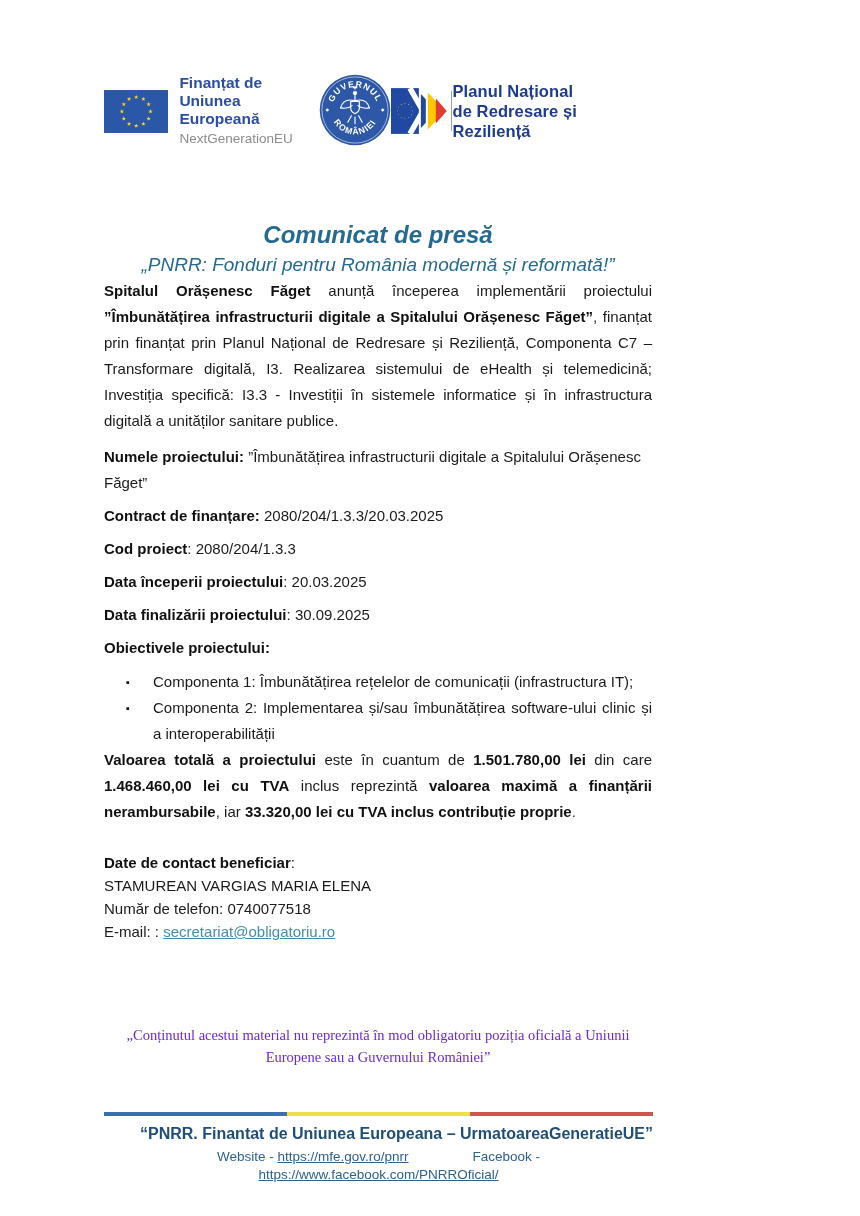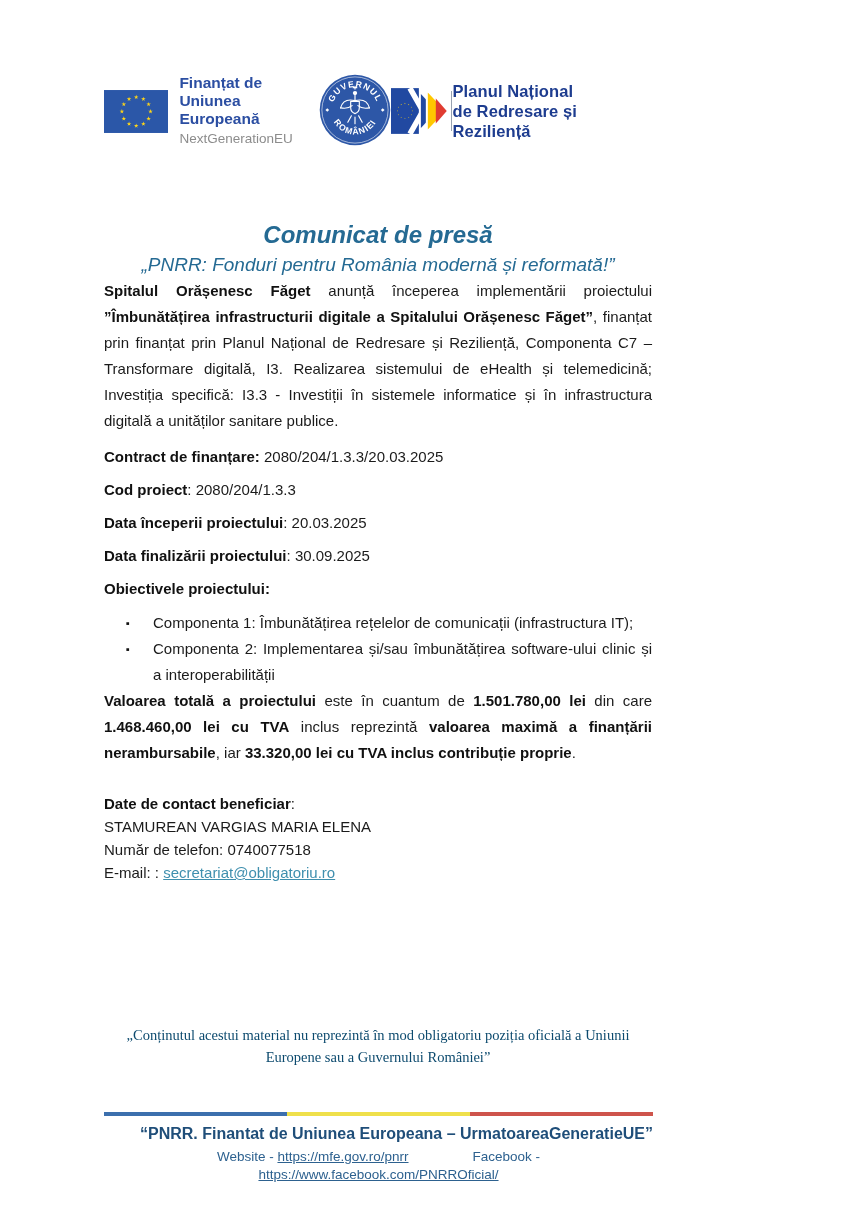--- a/index.html
+++ b/index.html
@@ -31,21 +31,21 @@
   ul.objectives{list-style:none;margin:0;padding:0 0 0 22px;}
   ul.objectives li{position:relative;padding-left:27px;text-align:justify;line-height:26px;}
   .bullet{position:absolute;left:0;top:0;font-size:11px;color:#111;}
   .value-p{margin-top:26px;}
   .contact{margin-top:26px;}
   .contact p{margin:0;line-height:23px;}
   .email-link{color:#3F8FAE;text-decoration:underline;cursor:pointer;}
   
   .disclaimer{
     position:absolute;top:1024px;left:110px;right:110px;text-align:center;
-    font-family:"Liberation Serif",serif;font-size:14.5px;line-height:22px;color:#0c4a6e;margin:0;
+    font-family:"Liberation Serif",serif;font-size:14.5px;line-height:22px;color:#6d28d9;margin:0;
   }
   .page-footer{position:absolute;top:1112px;left:104px;right:103px;}
   .tricolor{display:flex;height:3.5px;}
   .tricolor span{flex:1;}
   .t-blue{background:#3C6FAD;}
   .t-yellow{background:#EFE04B;}
   .t-red{background:#CE544C;}
   .slogan{margin:8px 0 0;text-align:right;font-weight:bold;font-size:16px;line-height:20px;color:#1F4E79;}
   .f-links{margin:4px 0 0;text-align:center;font-size:13.5px;line-height:18px;color:#2D618F;}
   .f-link{color:#2D618F;text-decoration:underline;cursor:pointer;}
@@ -143,20 +143,21 @@
   </header>
 
   <section class="title-block">
     <h1>Comunicat de presă</h1>
     <h2>„PNRR: Fonduri pentru România modernă și reformată!”</h2>
   </section>
 
   <p class="body intro"><strong>Spitalul Orășenesc Făget</strong><span> anunță începerea implementării proiectului </span><strong>”Îmbunătățirea infrastructurii digitale a Spitalului Orășenesc Făget”</strong><span>, finanțat prin finanțat prin Planul Național de Redresare și Reziliență, Componenta C7 – Transformare digitală,  I3. Realizarea sistemului de eHealth și telemedicină; Investiția specifică: I3.3 - Investiții în sistemele informatice și în infrastructura digitală a unităților sanitare publice.</span></p>
 
   <div class="fields">
+    <p><strong>Numele proiectului:</strong><span> ”Îmbunătățirea infrastructurii digitale a Spitalului Orășenesc Făget”</span></p>
     <p><strong>Contract de finanțare:</strong><span> 2080/204/1.3.3/20.03.2025</span></p>
     <p><strong>Cod proiect</strong><span>: 2080/204/1.3.3</span></p>
     <p><strong>Data începerii proiectului</strong><span>: 20.03.2025</span></p>
     <p><strong>Data finalizării proiectului</strong><span>: 30.09.2025</span></p>
   </div>
 
   <p class="obj-head">Obiectivele proiectului:</p>
   <ul class="objectives">
     <li><span class="bullet">▪</span><span>Componenta 1: Îmbunătățirea rețelelor de comunicații (infrastructura IT);</span></li>
     <li><span class="bullet">▪</span><span>Componenta 2: Implementarea și/sau îmbunătățirea software-ului clinic și a interoperabilității</span></li>

